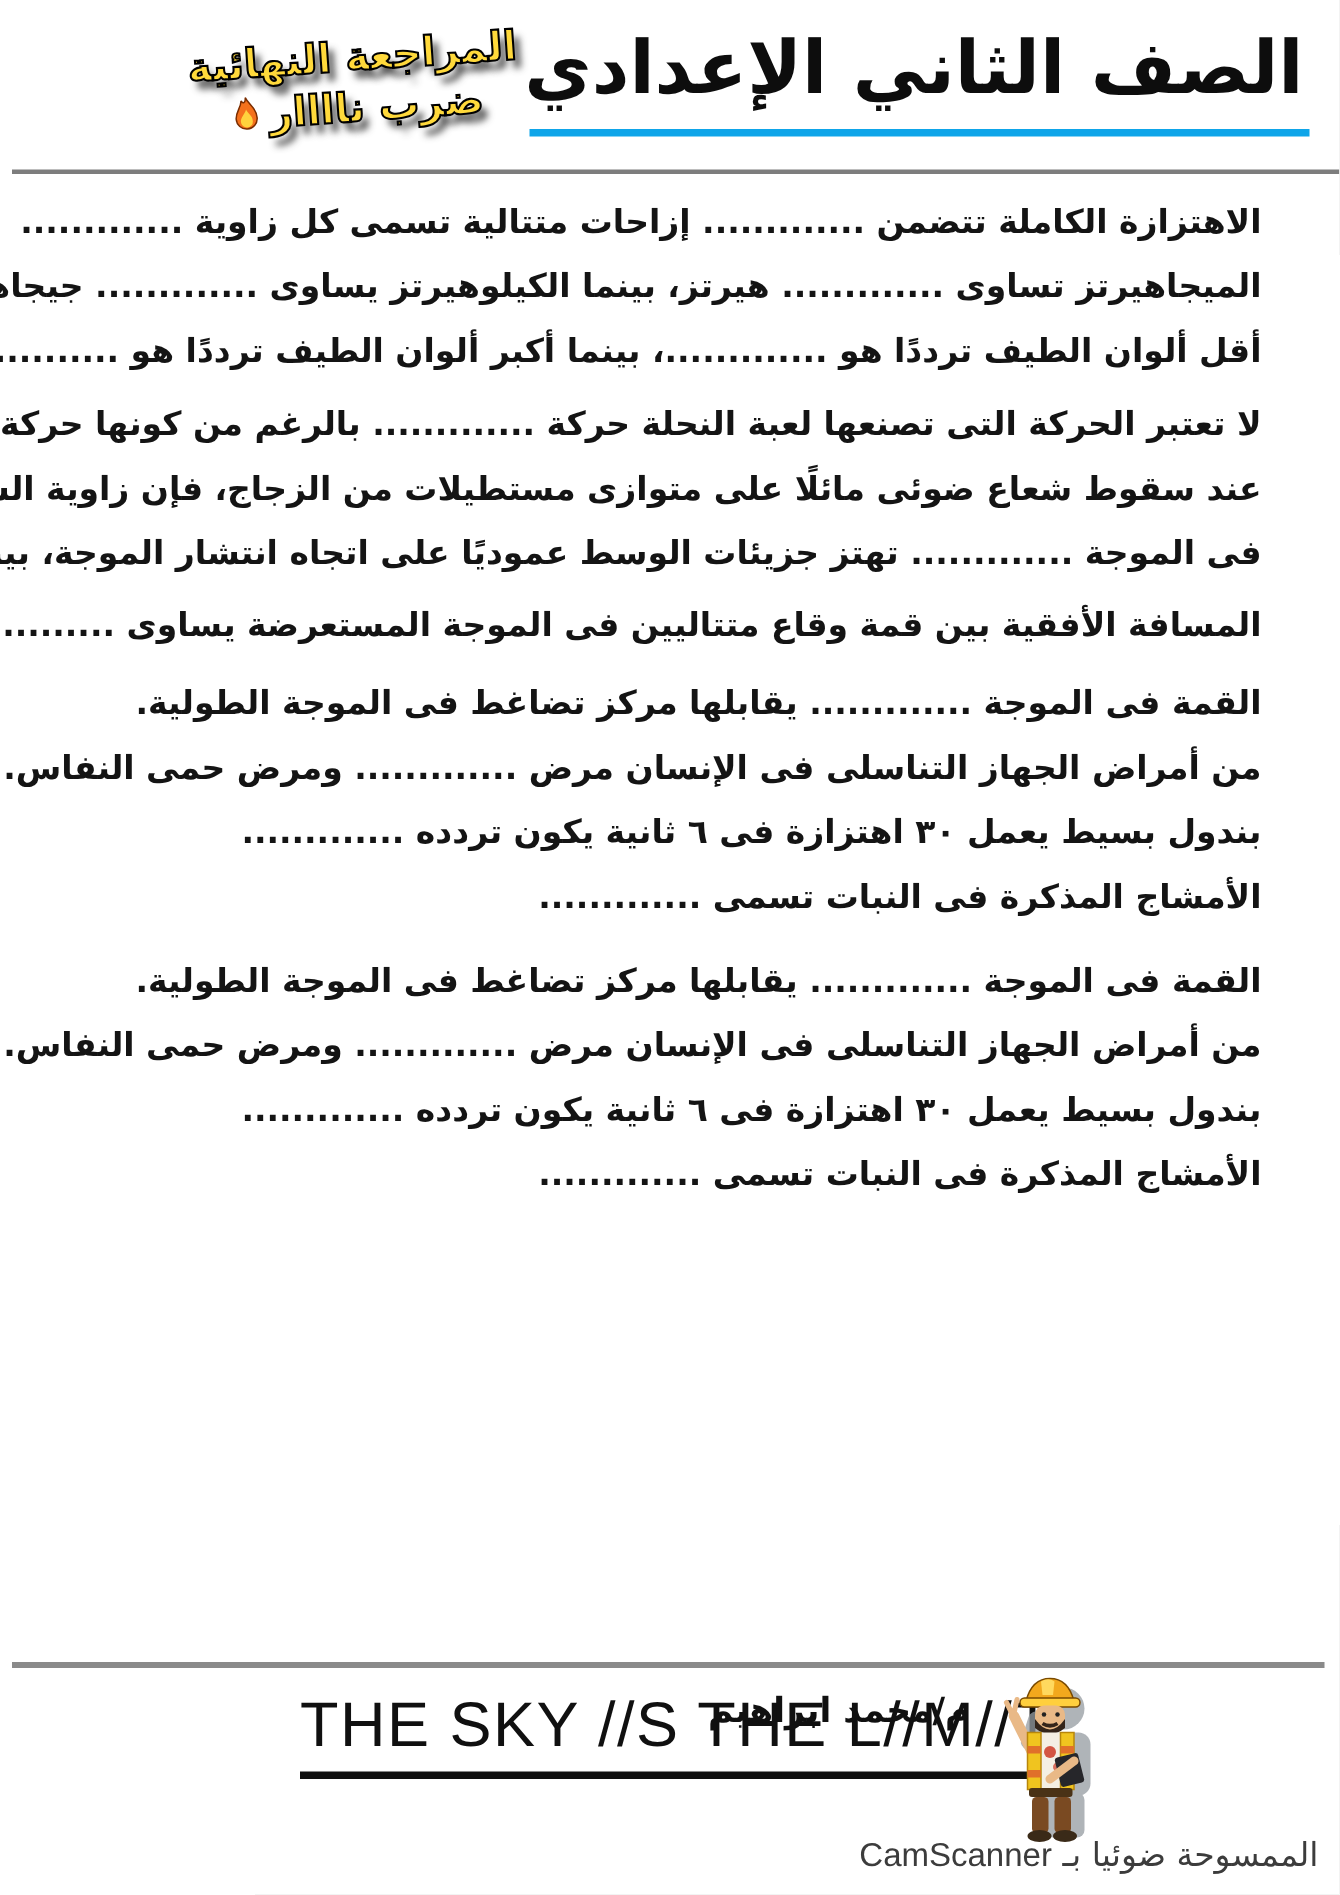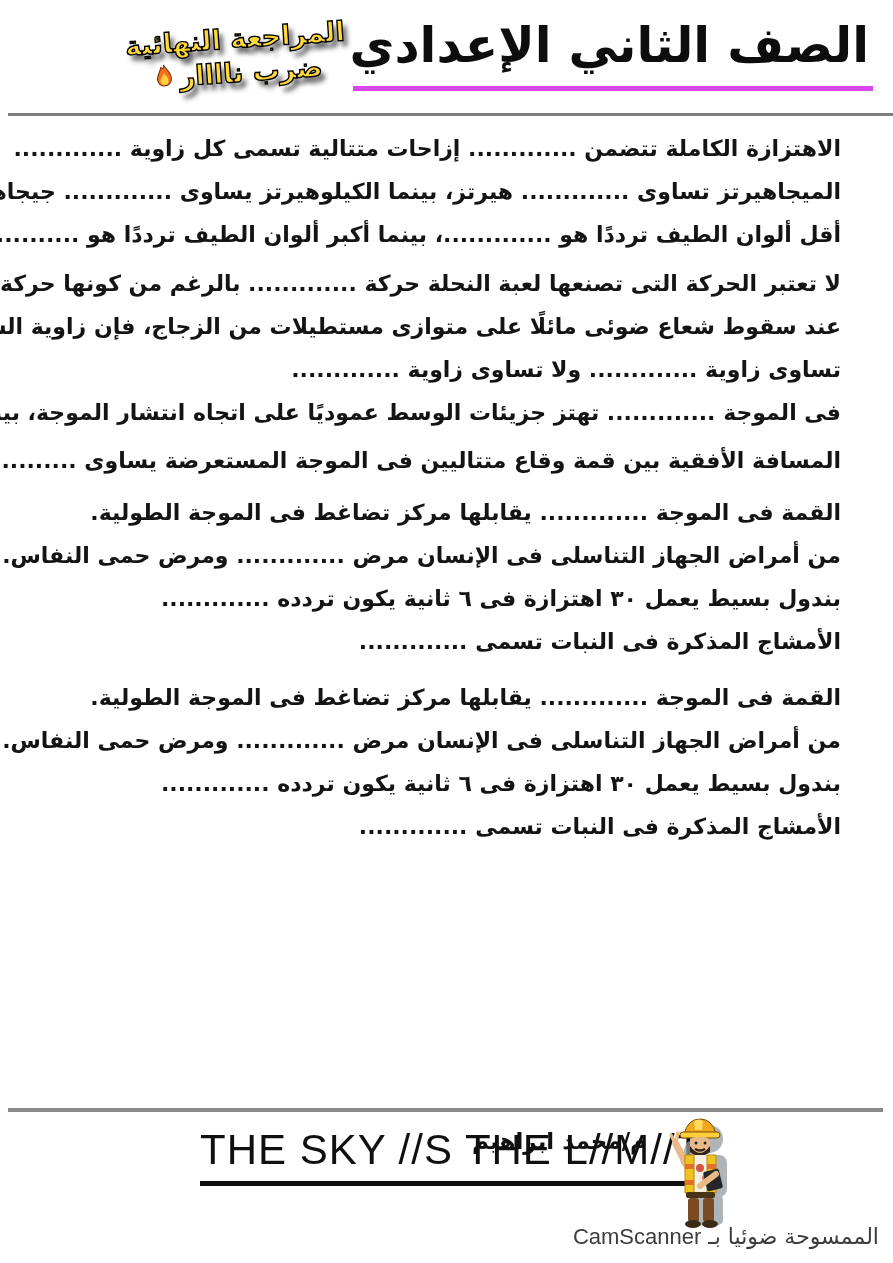--- a/index.html
+++ b/index.html
@@ -6,21 +6,21 @@
   .page{
     position:relative;width:893px;height:1263px;margin:0 auto;
     background:#ffffff;overflow:hidden;
     font-family:"DejaVu Sans",sans-serif;color:#151515;
   }
 
   
   .title{
     position:absolute;top:14px;right:20px;max-width:500px;
     direction:rtl;font-size:49px;font-weight:700;line-height:1.3;
-    color:#0d0d0d;border-bottom:5px solid #d946ef;padding:0 4px 8px 16px;
+    color:#0d0d0d;border-bottom:5px solid #0ea5e9;padding:0 4px 8px 16px;
     white-space:nowrap;
   }
   .badge{
     position:absolute;top:22px;left:126px;width:220px;
     transform:rotate(-4deg);text-align:center;direction:rtl;
     font-weight:700;line-height:1.25;
     color:#ffd93b;
     -webkit-text-stroke:1.4px #000;
     text-shadow:4px 6px 5px rgba(55,55,55,0.85);
   }
@@ -86,21 +86,20 @@
 
   <div class="content">
     <div class="para p1">
       <div class="line">الاهتزازة الكاملة تتضمن ............. إزاحات متتالية تسمى كل زاوية .............</div>
       <div class="line">الميجاهيرتز تساوى ............. هيرتز، بينما الكيلوهيرتز يساوى ............. جيجاهيرتز.</div>
       <div class="line">أقل ألوان الطيف ترددًا هو .............، بينما أكبر ألوان الطيف ترددًا هو .............</div>
     </div>
     <div class="para p2">
       <div class="line">لا تعتبر الحركة التى تصنعها لعبة النحلة حركة ............. بالرغم من كونها حركة .............</div>
       <div class="line">عند سقوط شعاع ضوئى مائلًا على متوازى مستطيلات من الزجاج، فإن زاوية السقوط</div>
-      <div class="line">تساوى زاوية ............. ولا تساوى زاوية .............</div>
       <div class="line">فى الموجة ............. تهتز جزيئات الوسط عموديًا على اتجاه انتشار الموجة، بينما فى</div>
     </div>
     <div class="para p3">
       <div class="line">المسافة الأفقية بين قمة وقاع متتاليين فى الموجة المستعرضة يساوى ............. الطول</div>
     </div>
     <div class="para p4">
       <div class="line">القمة فى الموجة ............. يقابلها مركز تضاغط فى الموجة الطولية.</div>
       <div class="line">من أمراض الجهاز التناسلى فى الإنسان مرض ............. ومرض حمى النفاس.</div>
       <div class="line">بندول بسيط يعمل ٣٠ اهتزازة فى ٦ ثانية يكون تردده .............</div>
       <div class="line">الأمشاج المذكرة فى النبات تسمى .............</div>

